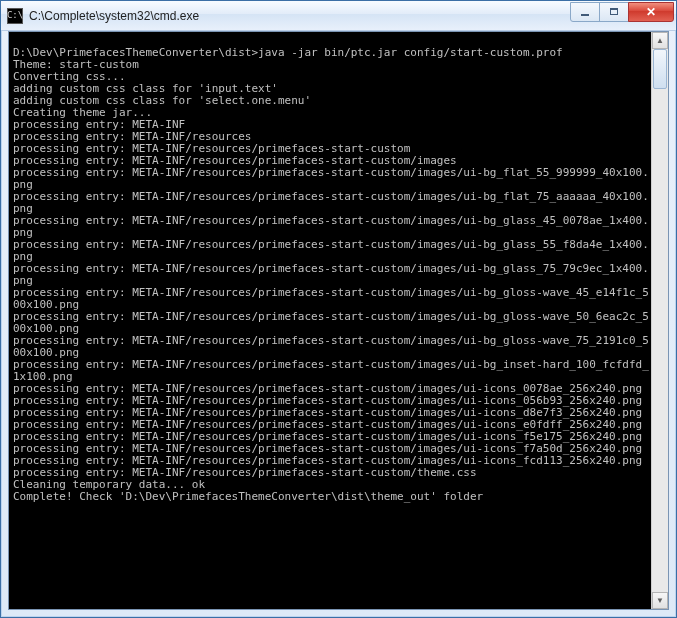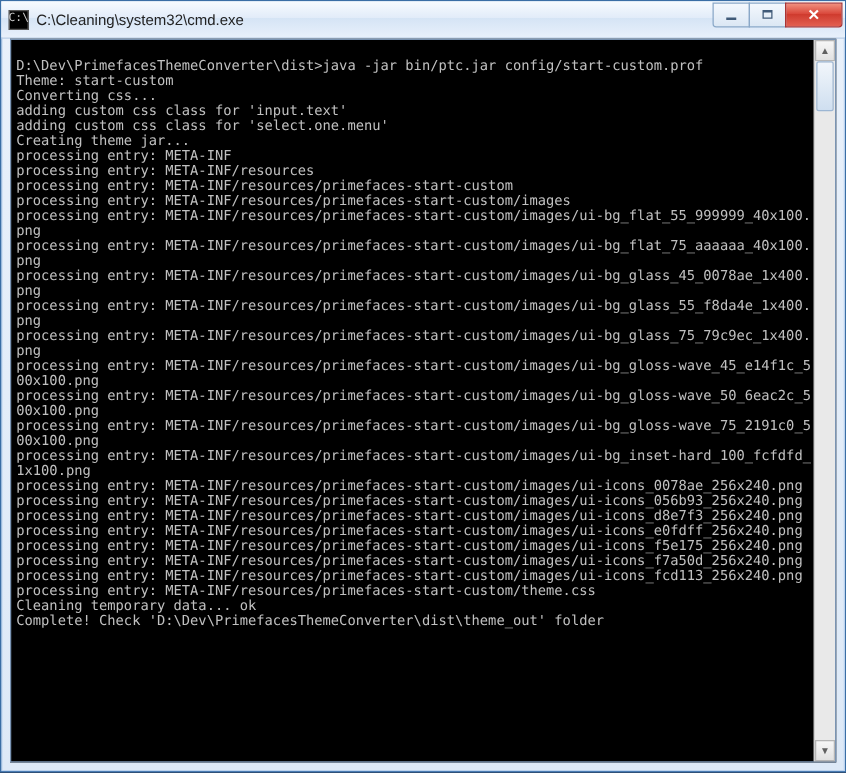--- a/index.html
+++ b/index.html
@@ -99,21 +99,21 @@
   }
 </style>
 </head>
 <body>
 
 <div class="window">
   <div class="titlebar">
     <div class="icon">
         <span>C:\</span>
       </div>
-    <div class="title">C:\Cleaning\system32\cmd.exe</div>
+    <div class="title">C:\Complete\system32\cmd.exe</div>
     <div class="win-controls">
       <div class="win-btn min">
           <div class="glyph-min"></div>
         </div>
       <div class="win-btn max">
           <div class="glyph-max"></div>
         </div>
       <div class="win-btn close">
           <span class="glyph-x">✕</span>
         </div>

